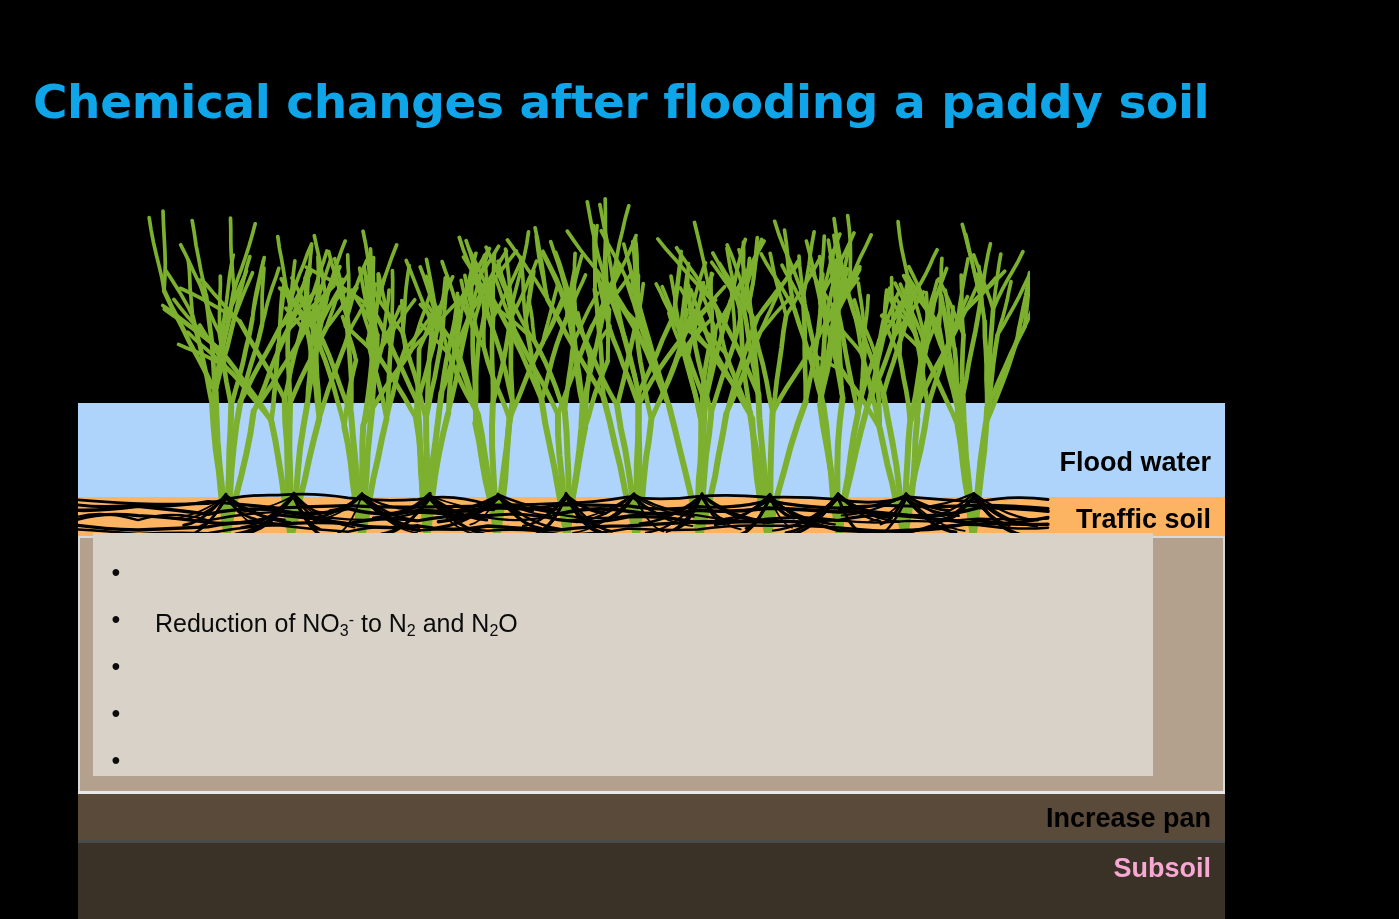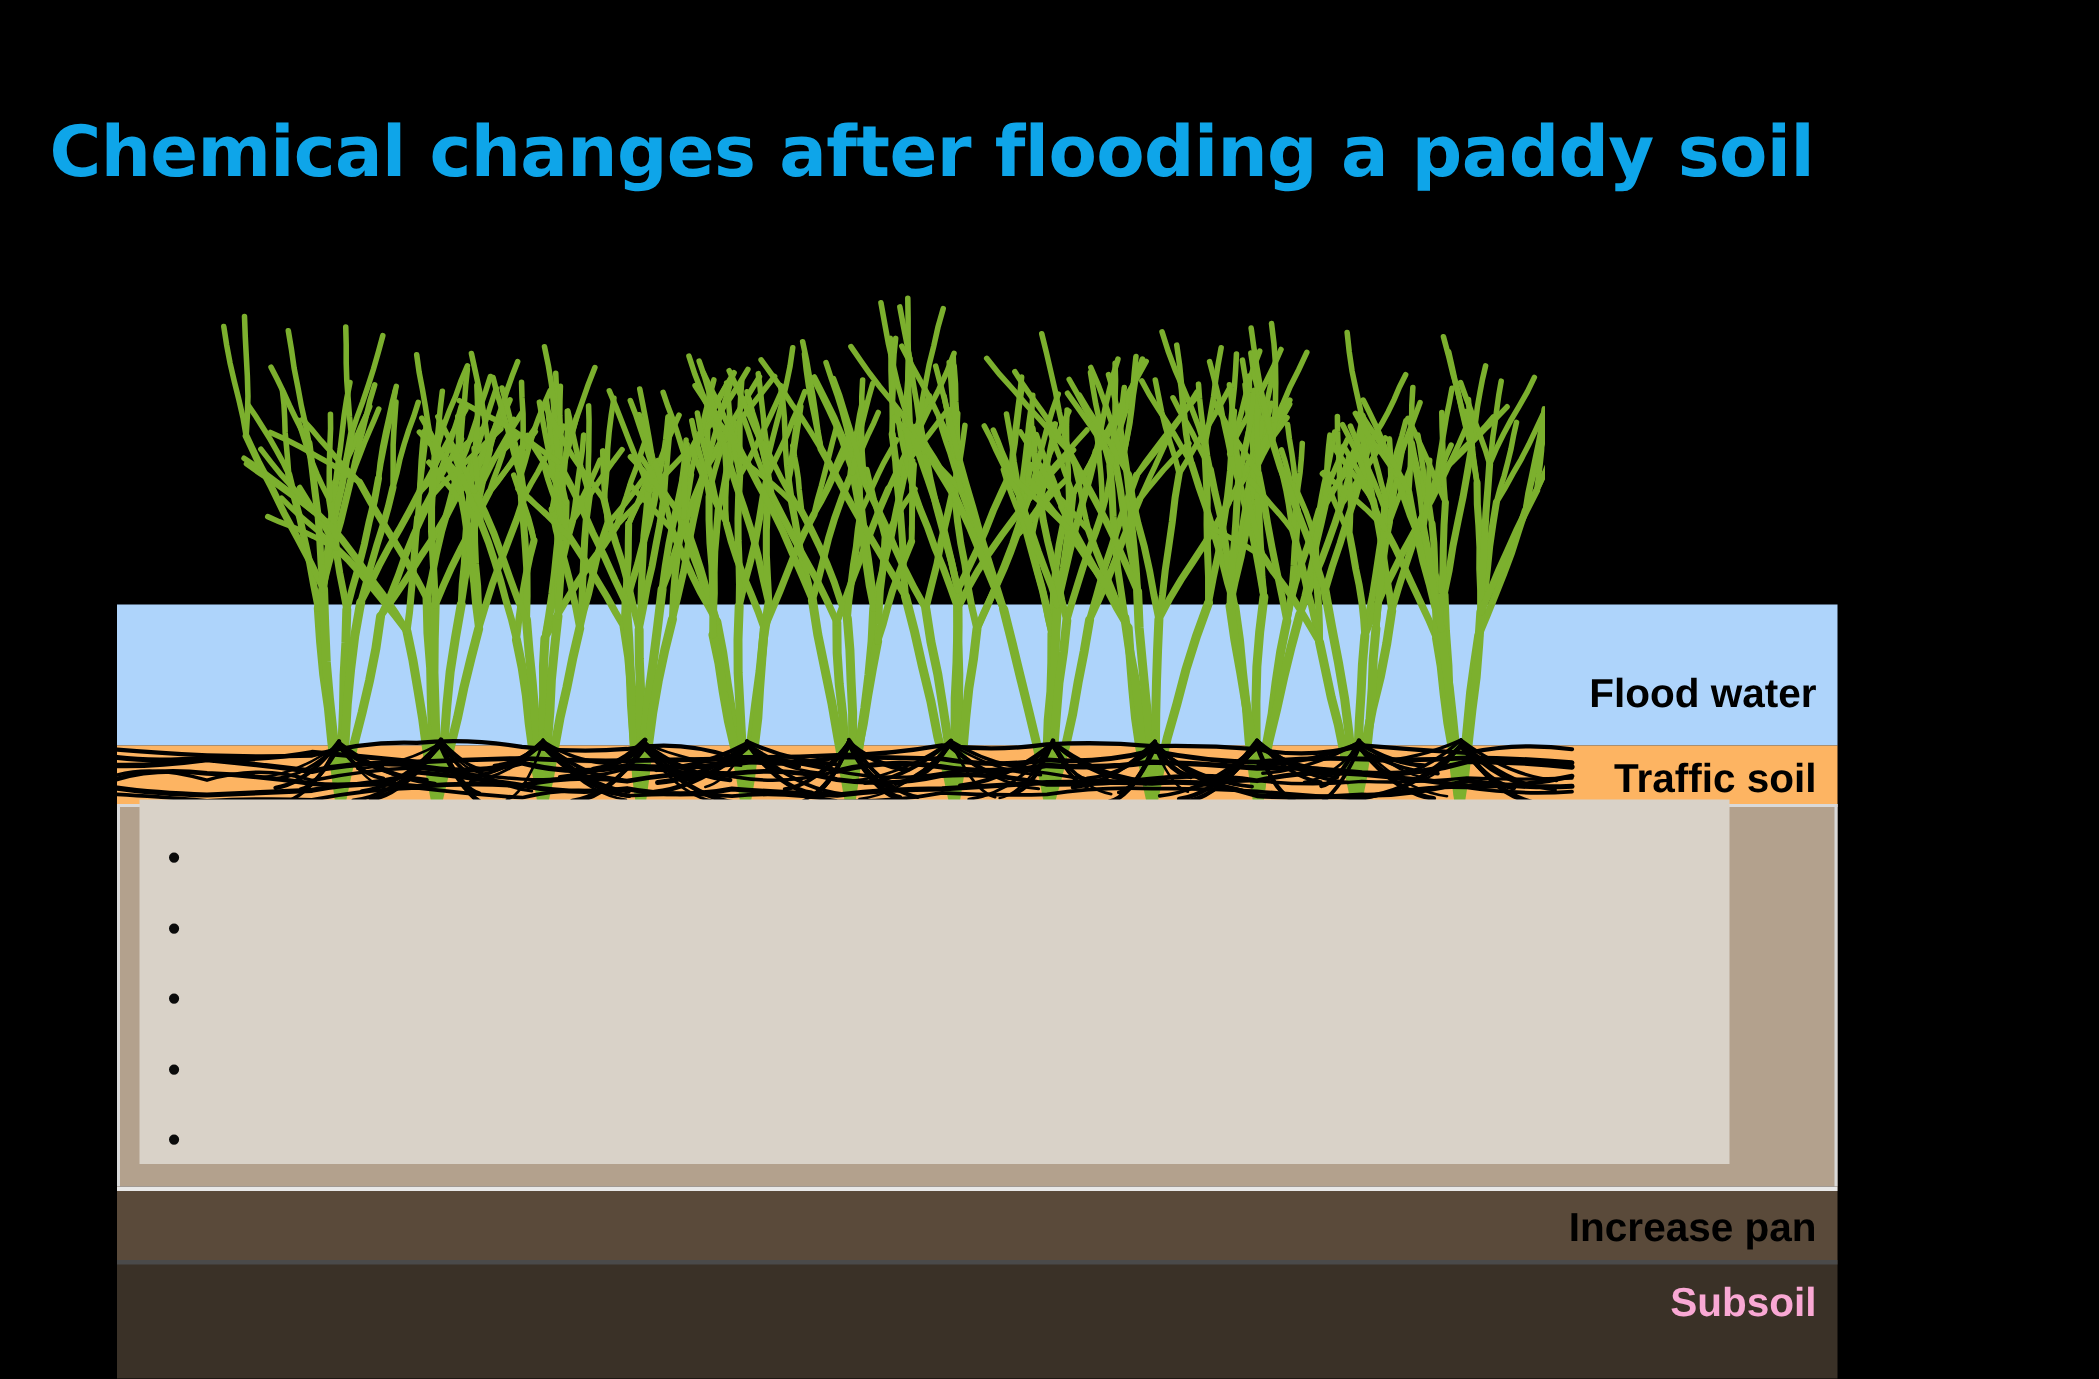--- a/index.html
+++ b/index.html
@@ -772,20 +772,21 @@
       <path d="M0 42.6 Q25 43.9 60 46.9 Q95 45.0 130 46.2 Q165 39.2 200 38.2 Q235 42.4 270 44.8 Q305 36.0 340 43.5 Q375 41.1 410 43.8 Q445 40.4 480 47.0 Q515 48.2 550 41.6 Q585 43.7 620 42.6 Q655 37.3 690 38.8 Q725 38.2 760 40.5 Q795 43.5 830 45.6 Q865 36.4 900 38.0 Q935 43.3 970 40.7" stroke="#000000" stroke-width="2.5" fill="none" stroke-linecap="round"></path>
     </svg>
 
   <div id="textbox">
     <ul class="bullets">
       <li>
         <span class="dot">•</span>
       </li>
       <li>
         <span class="dot">•</span>
+        <span class="btext">Reduction of NO<sub>3</sub><sup>-</sup> to N<sub>2</sub> and N<sub>2</sub>O</span>
       </li>
       <li>
         <span class="dot">•</span>
       </li>
       <li>
         <span class="dot">•</span>
       </li>
       <li>
         <span class="dot">•</span>
       </li>

